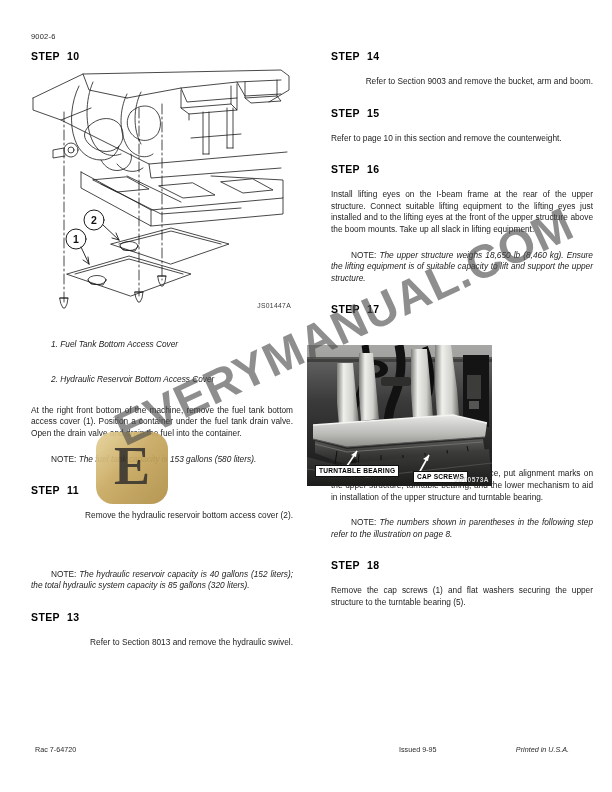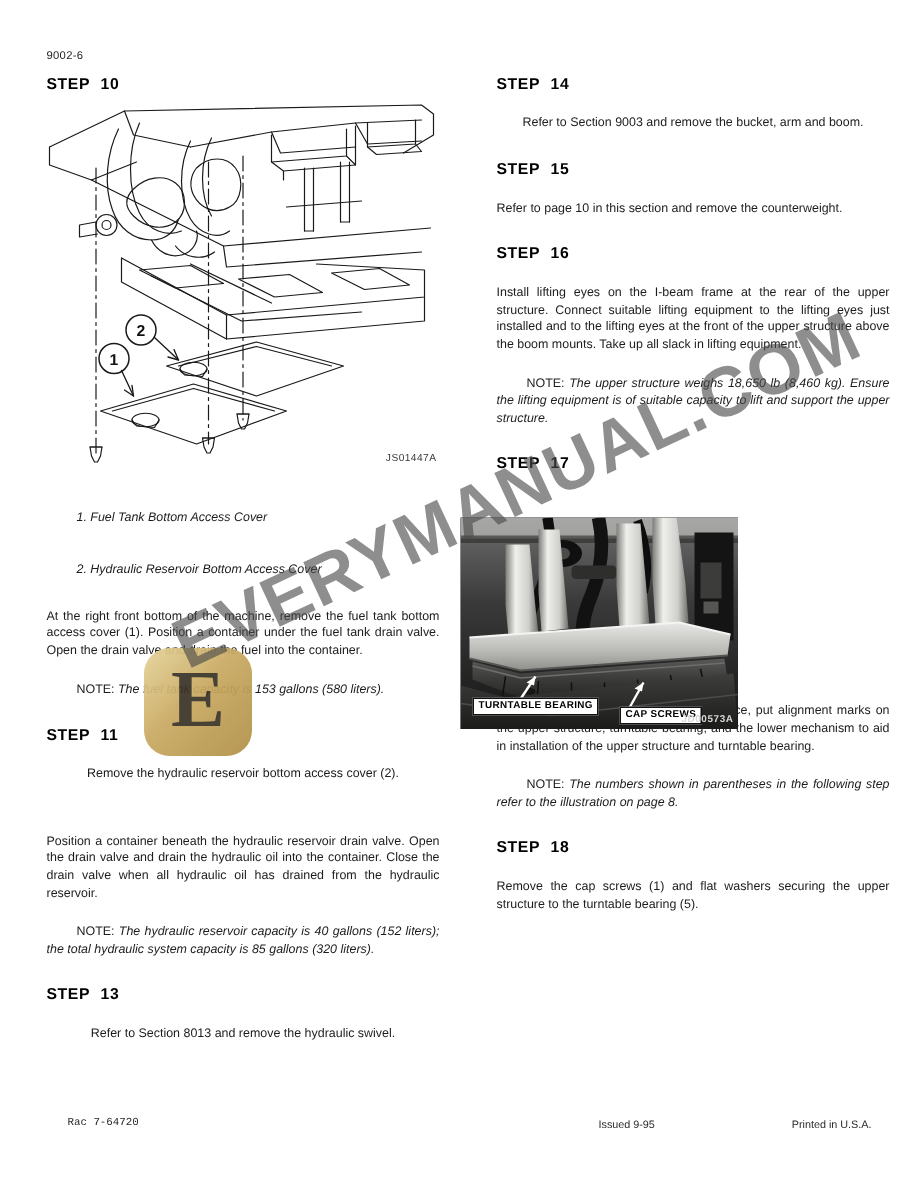--- a/index.html
+++ b/index.html
@@ -51,21 +51,21 @@
   }
   .step-head .num { margin-left: 7px; }
 
   .body-text {
     font-size: 8.3px;
     line-height: 11.6px;
     text-align: justify;
     color: #1c1c1c;
     margin: 0;
   }
-  .body-text.nojust { text-align: center; }
+  .body-text.nojust { text-align: right; }
 
   .note {
     font-size: 8.3px;
     line-height: 11.6px;
     text-align: justify;
     color: #1c1c1c;
     margin: 0;
     font-style: italic;
   }
   .note .note-lead {
@@ -142,23 +142,23 @@
 
   
   .footer {
     position: absolute;
     left: 31px;
     right: 31px;
     top: 745px;
     font-size: 7.2px;
     color: #2b2b2b;
   }
-  .footer .f-left  { position: absolute; left: 14px; font-family: Liberation Mono, monospace; }
+  .footer .f-left  { position: absolute; left: 4px; }
   .footer .f-mid   { position: absolute; left: 368px; }
-  .footer .f-right { position: absolute; right: 0; }
+  .footer .f-right { position: absolute; right: 12px; font-style: italic; }
 
   
   .wm {
     position: absolute;
     left: 0; top: 0;
     width: 612px; height: 792px;
     pointer-events: none;
     z-index: 40;
   }
   .wm-text {
@@ -231,21 +231,20 @@
 
     <div class="step-head">
       <span>STEP</span><span class="num">11</span>
     </div>
     <div class="gap-m"></div>
     <p class="body-text nojust">Remove the hydraulic reservoir bottom access cover (2).</p>
 
     <div class="gap-l"></div>
 
     <div class="gap-m"></div>
-    <p class="body-text">Position a container beneath the hydraulic reservoir drain valve. Open the drain valve and drain the hydraulic oil into the container. Close the drain valve when all hydraulic oil has drained from the hydraulic reservoir.</p>
 
     <div class="gap-m"></div>
 
     <p class="note"><span class="note-lead">NOTE:</span><span> The hydraulic reservoir capacity is 40 gallons (152 liters); the total hydraulic system capacity is 85 gallons (320 liters).</span></p>
 
     <div class="gap-l"></div>
 
     <div class="step-head">
       <span>STEP</span><span class="num">13</span>
     </div>

